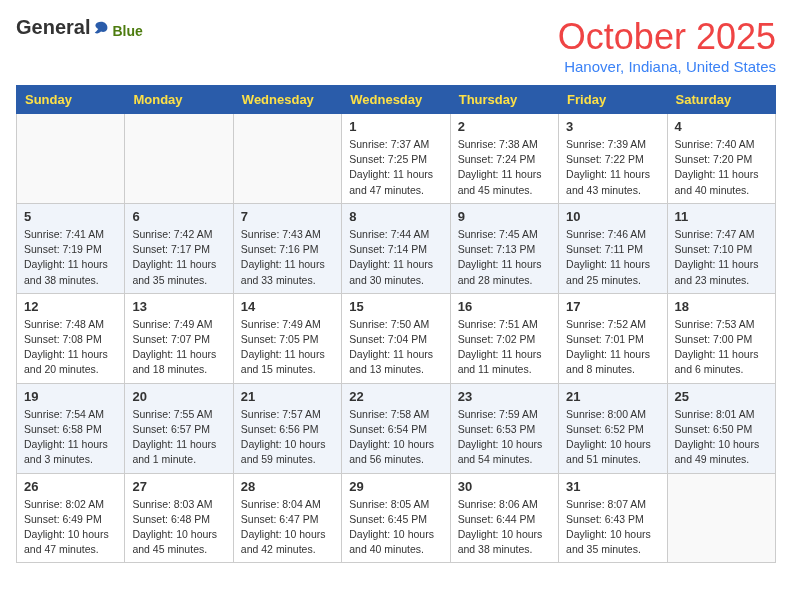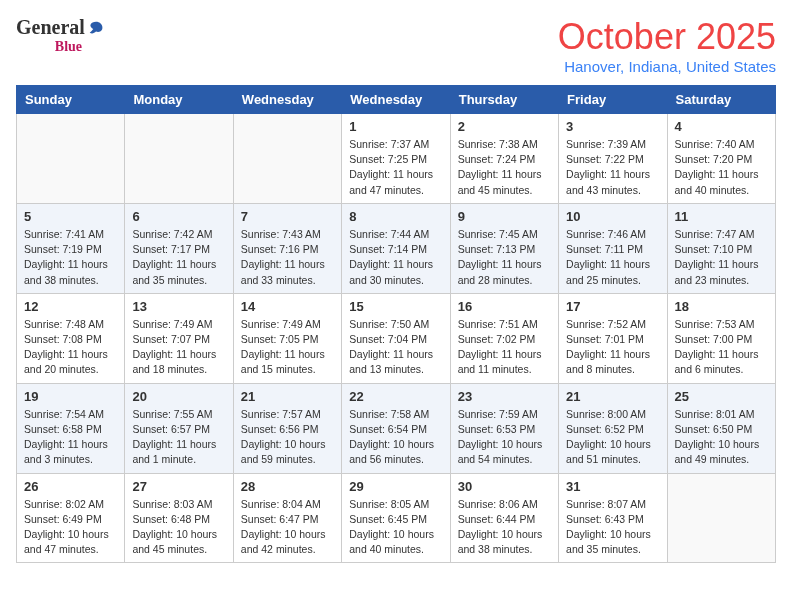--- a/index.html
+++ b/index.html
@@ -11,23 +11,22 @@
       padding: 16px;
     }
     .header {
       display: flex;
       justify-content: space-between;
       align-items: flex-start;
       margin-bottom: 10px;
     }
     .logo {
       display: flex;
-      flex-direction: column;
-      align-items: center;
-      font-family: Liberation Serif, serif;
+      flex-direction: row;
+      align-items: flex-end;
     }
     .logo-text {
       font-size: 20px;
       font-weight: bold;
       color: #333;
       display: flex;
       align-items: center;
     }
     .logo-icon {
       width: 18px;
@@ -46,21 +45,21 @@
       font-size: 15px;
       color: #3b82f6;
     }
     .calendar {
       width: 100%;
       border-collapse: collapse;
       border: 1px solid #ccc;
     }
     .calendar th {
       background: #2a5caa;
-      color: #ffffff;
+      color: #fde047;
       text-align: left;
       padding: 6px 8px;
       font-size: 13px;
       font-weight: bold;
       border: 1px solid #2a5caa;
     }
     .calendar td {
       border: 1px solid #ccc;
       vertical-align: top;
       padding: 5px 7px;
@@ -92,21 +91,21 @@
 <body>
 
 <div class="header">
   <div class="logo">
     <div class="logo-text">
       <span>General</span>
       <svg class="logo-icon" viewBox="0 0 20 20">
         <path d="M10 3 C14 3 18 6 17 11 C16 14 13 15 10 14 C8 16 5 17 3 15 C5 14 6 12 7 11 C5 10 3 8 4 6 C5 4 7 3 10 3Z" fill="#2a5caa"></path>
       </svg>
     </div>
-    <div style="color:#be185d; font-size:14px; font-weight:bold; margin-left:16px;">Blue</div>
+    <div style="color:#4d7c0f; font-size:14px; font-weight:bold; margin-left:2px;">Blue</div>
   </div>
   <div class="title-block">
     <div class="month-title">October 2025</div>
     <div class="subtitle">Hanover, Indiana, United States</div>
   </div>
 </div>
 
 <table class="calendar">
   <thead>
     <tr>

